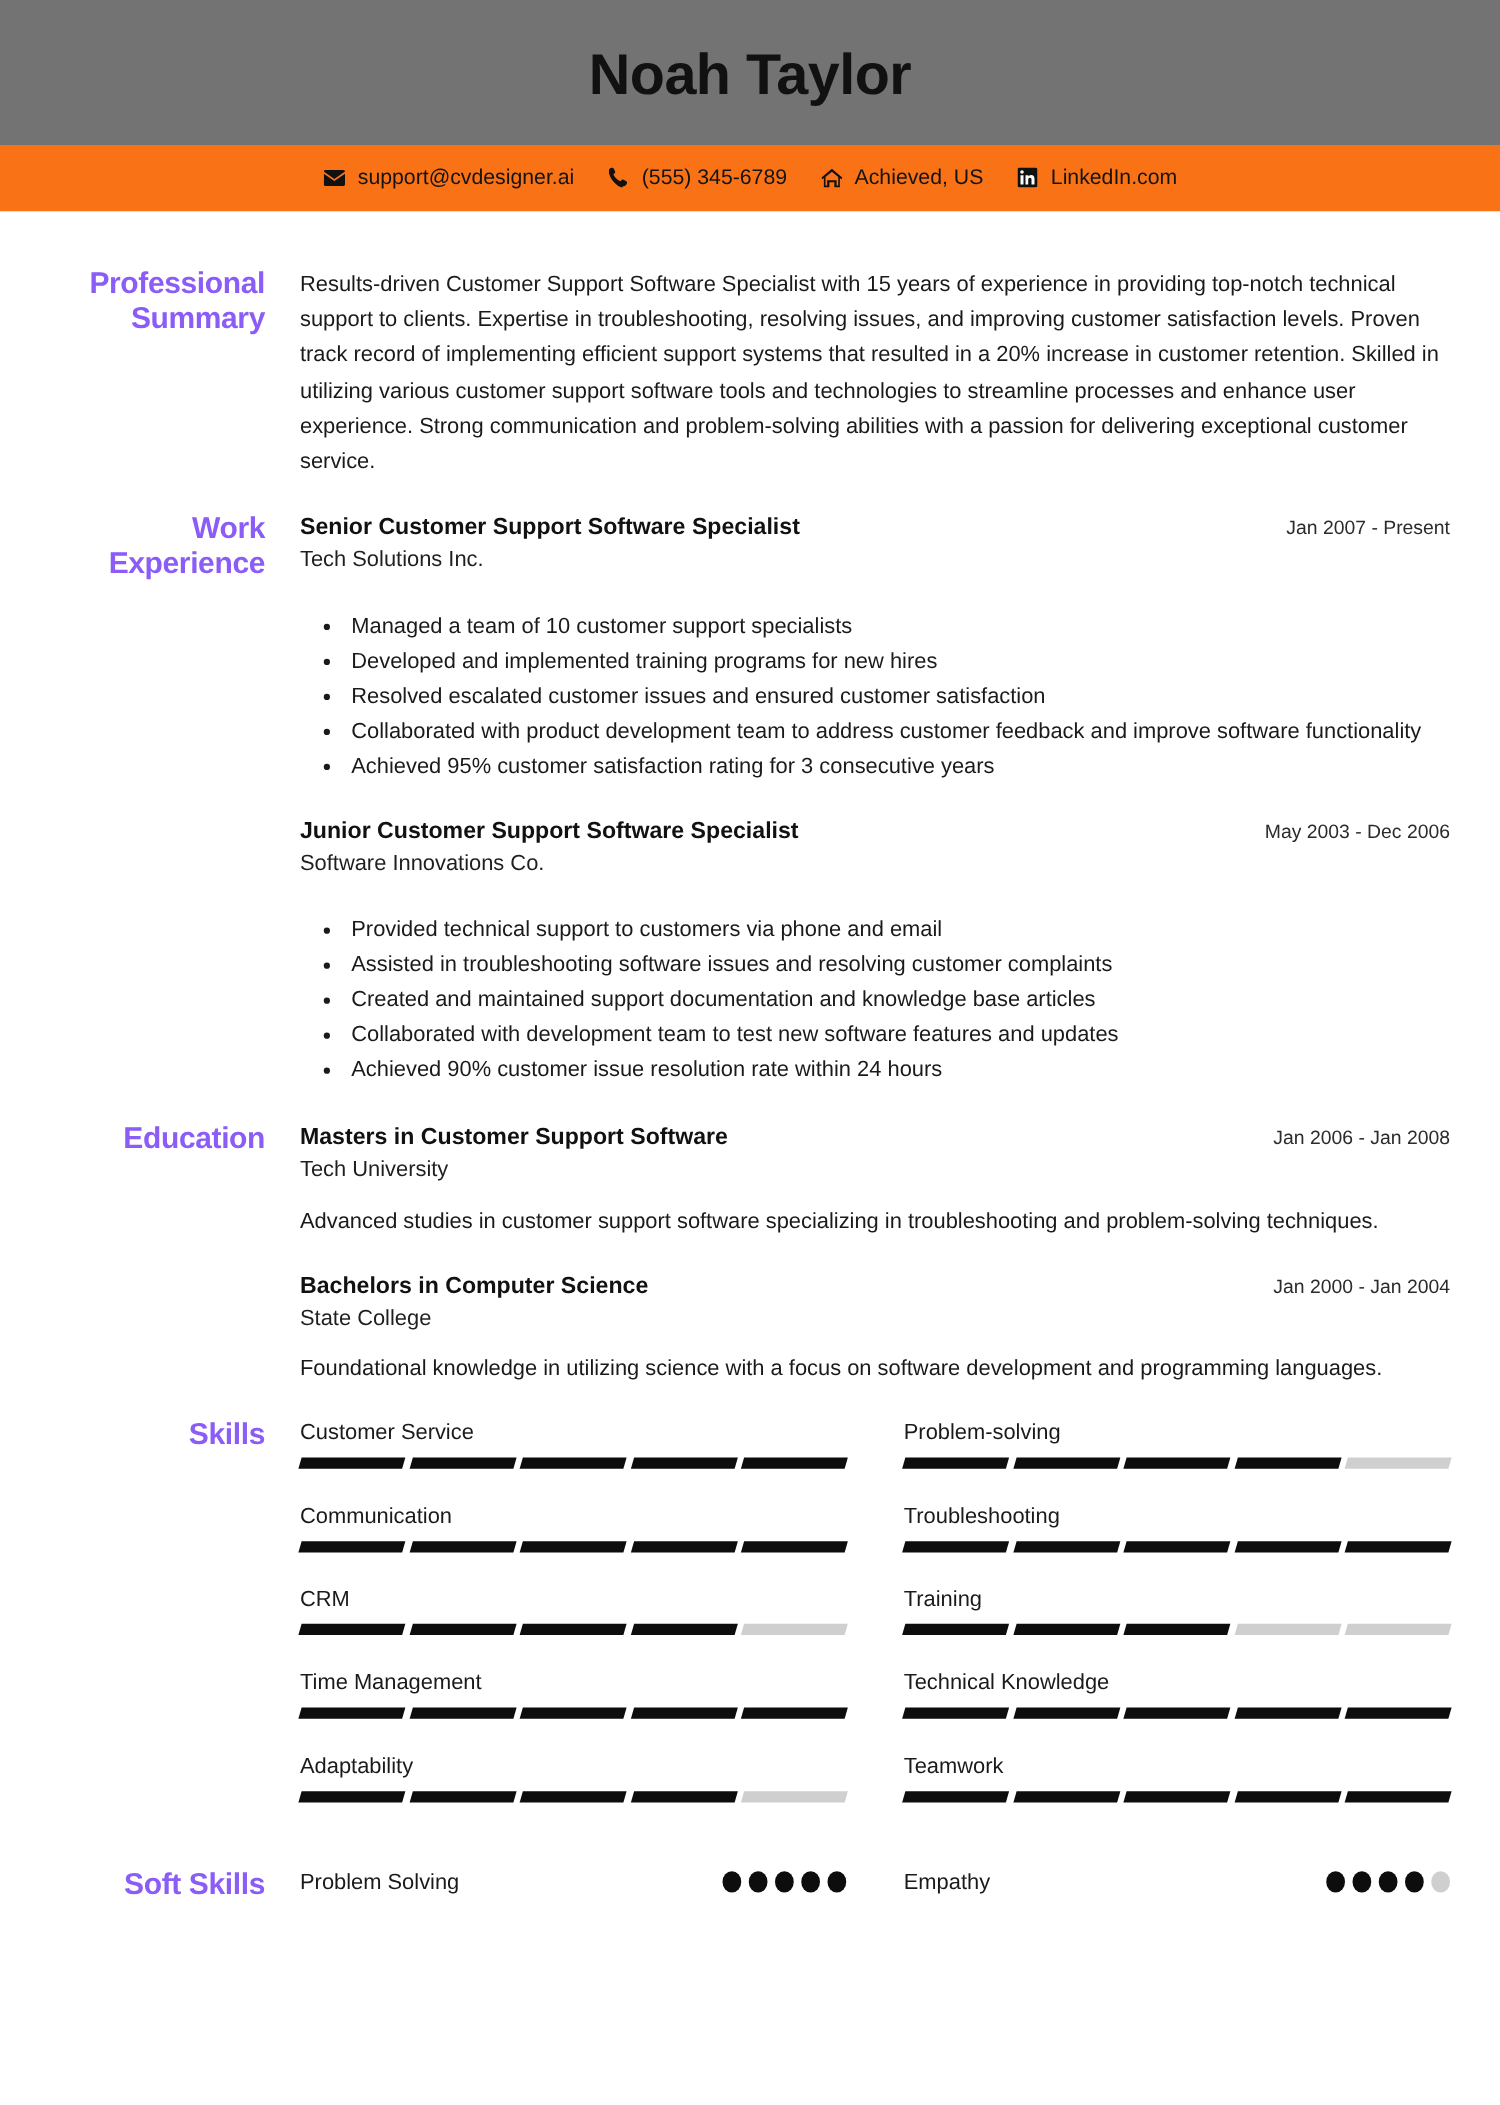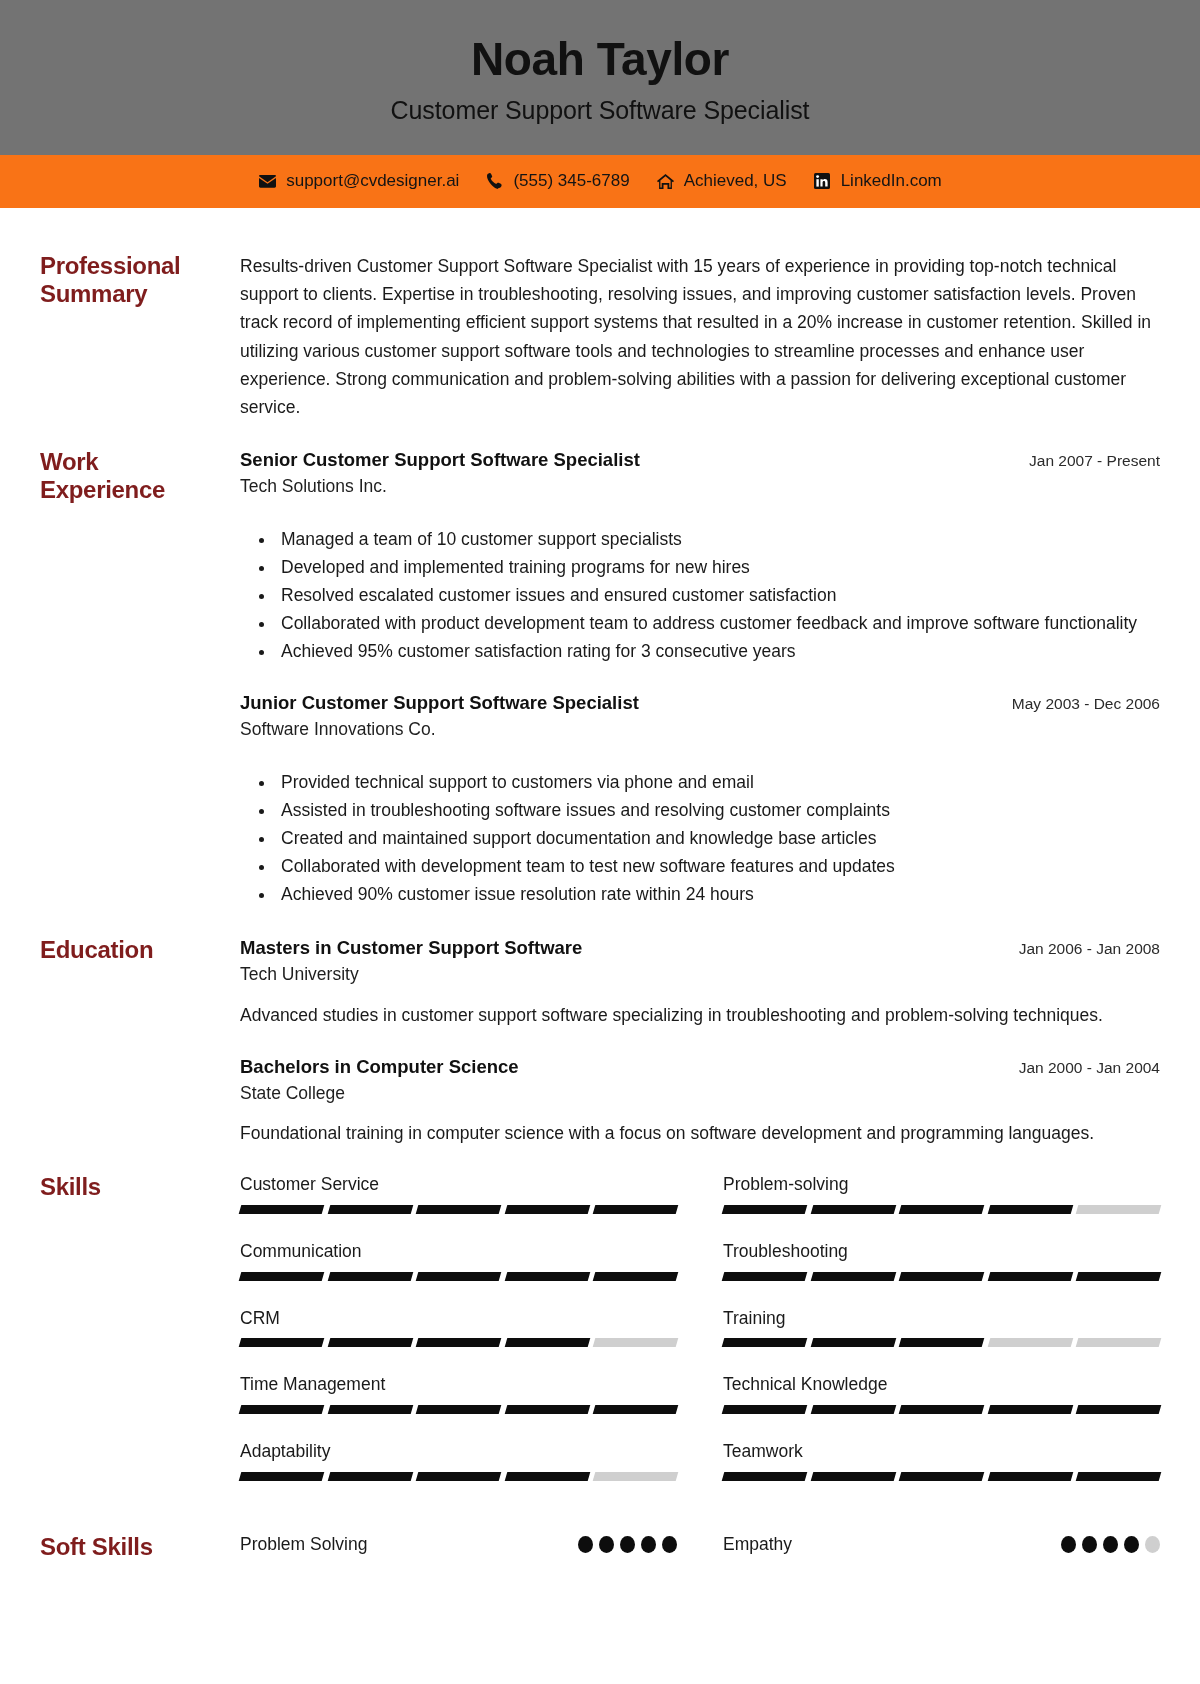--- a/index.html
+++ b/index.html
@@ -74,26 +74,26 @@
     padding: 44px 40px 0 40px;
   }
   .section {
     display: flex;
     align-items: flex-start;
     margin-bottom: 26px;
   }
   .sec-label {
     width: 200px;
     flex: 0 0 200px;
-    text-align: left;
+    text-align: right;
     padding-right: 28px;
     font-size: 24px;
     font-weight: bold;
     line-height: 1.2;
-    color: #7f1d1d;
+    color: #8b5cf6;
     letter-spacing: -0.3px;
   }
   .sec-body {
     flex: 1 1 auto;
     min-width: 0;
   }
 
   
   .summary-text {
     font-size: 17.5px;
@@ -208,21 +208,20 @@
   }
   .dot.on { background: #0d0d0d; }
 
   .sec-softskills { margin-bottom: 0; }
 </style>
 </head>
 <body>
 
 <div class="hdr">
   <div class="hdr-name">Noah Taylor</div>
-  <div class="hdr-title">Customer Support Software Specialist</div>
 </div>
 
 <div class="contact">
 
   <div class="contact-item">
     <span class="ci-ico">
       <svg width="17" height="13" viewBox="0 0 17 13">
           <path fill="#111" d="M0 1.2C0 .6.5 0 1.2 0h14.6c.7 0 1.2.6 1.2 1.2L8.5 7.2 0 1.2zM0 3l8.5 5.8L17 3v8.3c0 .8-.6 1.4-1.4 1.4H1.4C.6 12.7 0 12.1 0 11.3V3z"></path>
         </svg>
     </span>
@@ -314,21 +313,21 @@
           </div>
           <div class="entry-org">Tech University</div>
           <div class="entry-desc">Advanced studies in customer support software specializing in troubleshooting and problem-solving techniques.</div>
         </div>
         <div class="entry">
           <div class="entry-top">
             <div class="entry-title">Bachelors in Computer Science</div>
             <div class="entry-date">Jan 2000 - Jan 2004</div>
           </div>
           <div class="entry-org">State College</div>
-          <div class="entry-desc">Foundational training in computer science with a focus on software development and programming languages.</div>
+          <div class="entry-desc">Foundational knowledge in utilizing science with a focus on software development and programming languages.</div>
         </div>
       </div>
   </div>
 
   <div class="section">
     <div class="sec-label">Skills</div>
     <div class="sec-body">
       <div class="skills-grid" id="skills-grid">
           <div class="skill">
             <div class="skill-name">Customer Service</div>

